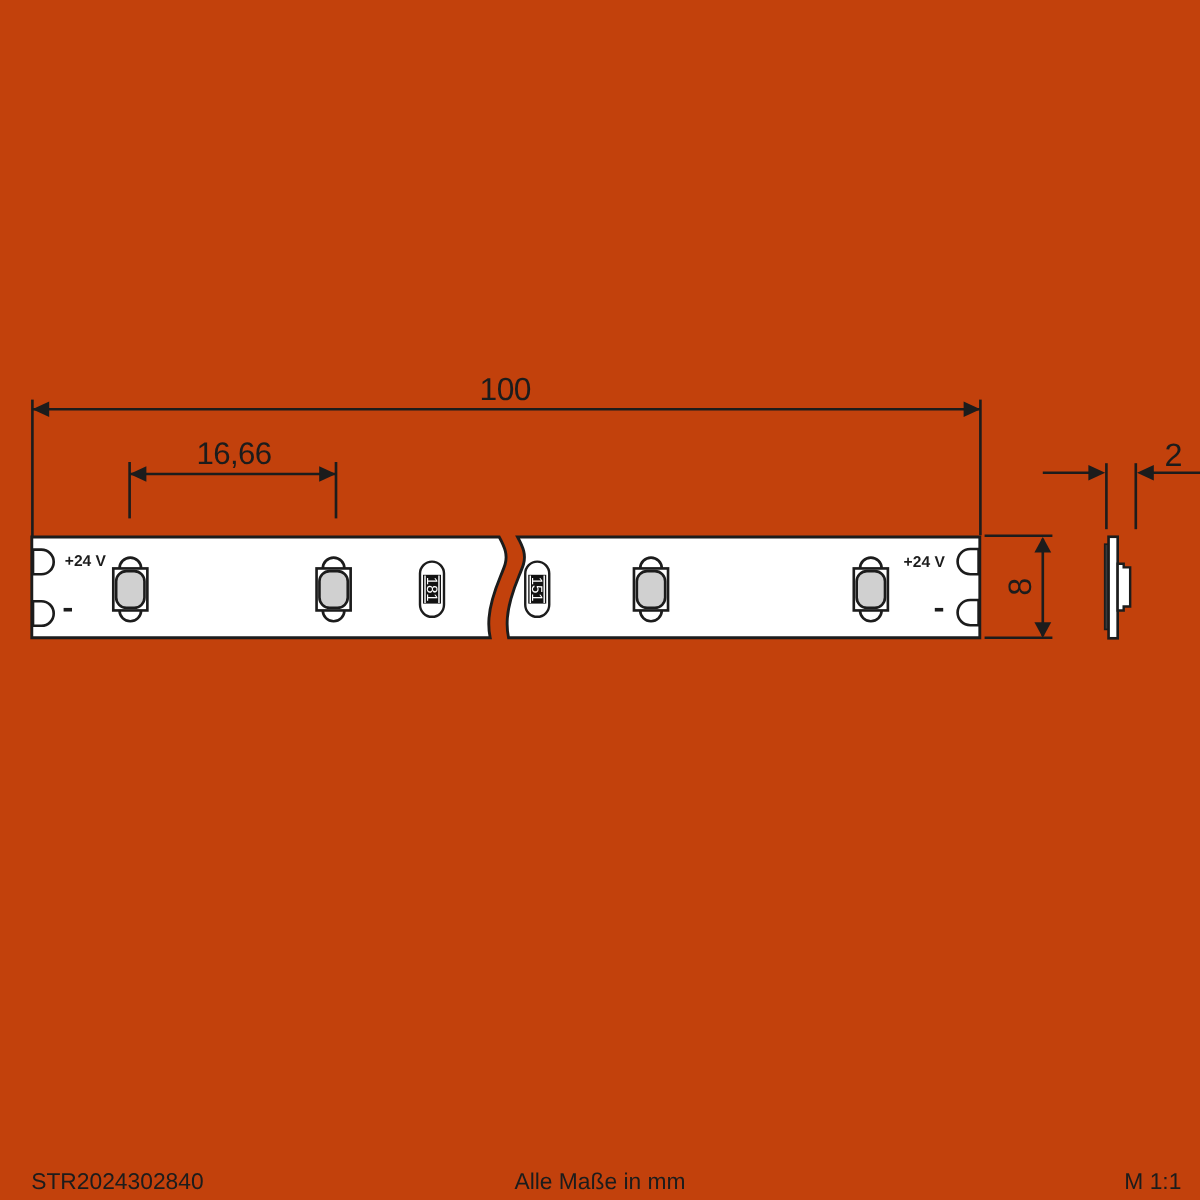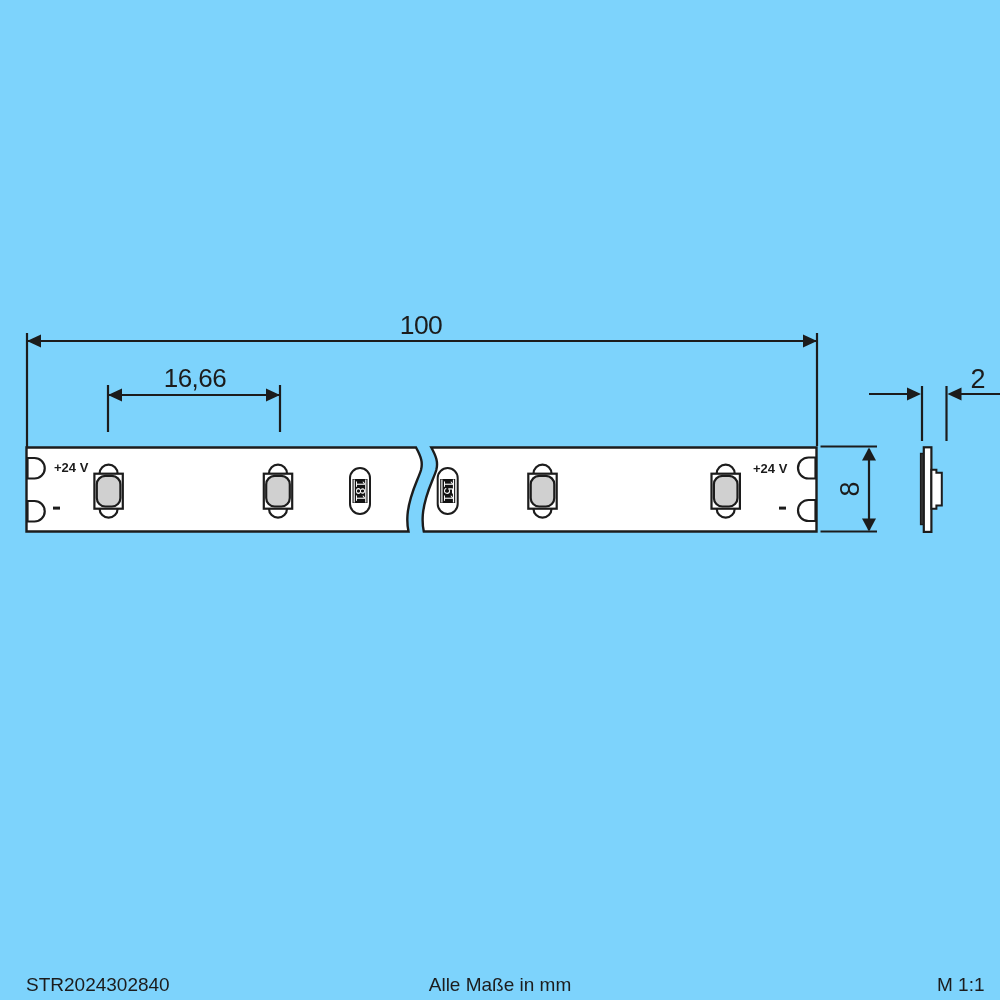--- a/index.html
+++ b/index.html
@@ -1,16 +1,16 @@
 <!DOCTYPE html>
 <html><head>
 <meta charset="utf-8">
 <style>
   html,body{margin:0;padding:0;background:#ffffff;}
-  .page{position:relative;width:1000px;height:1000px;background:#7dd3fc;overflow:hidden;}
+  .page{position:relative;width:1000px;height:1000px;background:#c2410c;overflow:hidden;}
   svg{display:block;filter:blur(0.55px);}
   text{font-family:"Liberation Sans",sans-serif;}
 </style>
 </head>
 <body>
 <div class="page">
 <svg width="1000" height="1000" viewBox="0 0 1000 1000">
   <g stroke="#1c1c1c" stroke-width="2.2" fill="none">
 
     <line x1="27" y1="341" x2="817" y2="341"></line>

